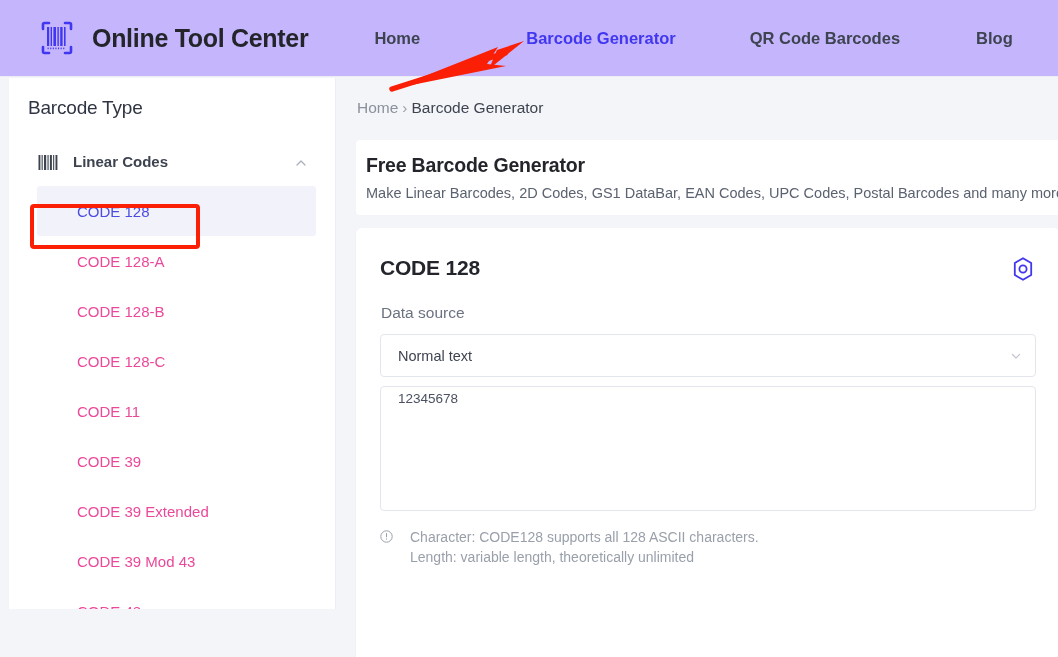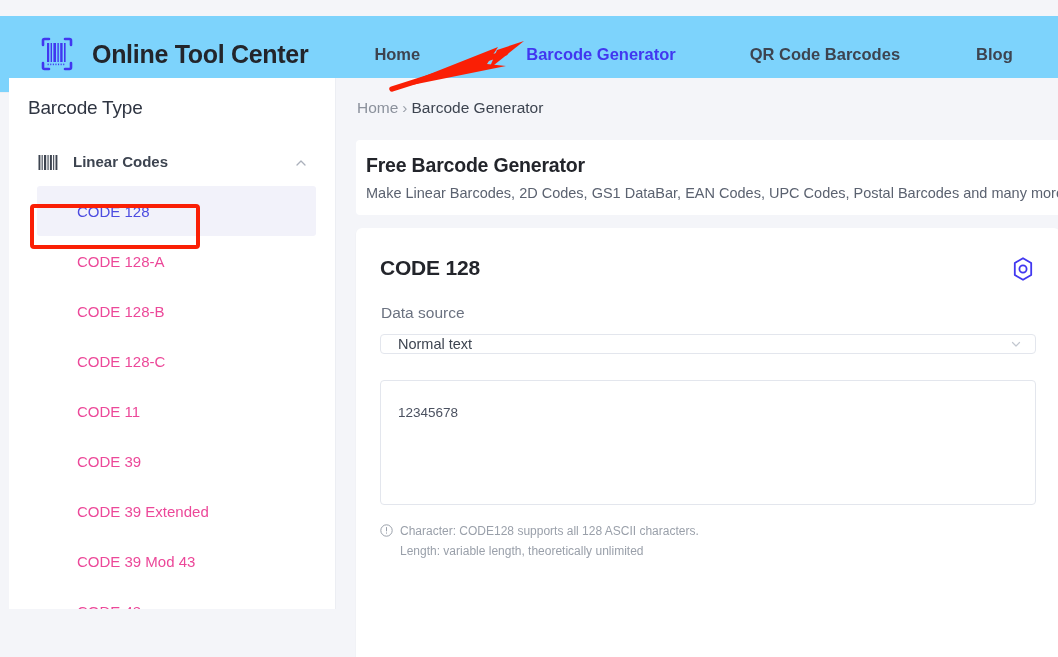--- a/index.html
+++ b/index.html
@@ -13,23 +13,23 @@
   body {
     font-family: "Liberation Sans", sans-serif;
     background: #f4f5f9;
     color: #2f3542;
     position: relative;
   }
 
   
   #topbar {
     position: absolute;
-    left: 0; top: 16px;
+    left: 0; top: 0;
     width: 1058px; height: 77px;
-    background: #7dd3fc;
+    background: #c4b5fd;
     border-bottom: 1px solid #eceef3;
     display: flex;
     align-items: center;
   }
 
   #brand {
     display: flex;
     align-items: center;
     margin-left: 34px;
     gap: 12px;
@@ -215,61 +215,61 @@
   }
 
   #field-label {
     margin: 22px 0 0 25px;
     font-size: 15.5px;
     color: #6b7280;
   }
 
   #source-select {
     margin: 12px 24px 0 24px;
-    height: 20px;
+    height: 43px;
     border: 1px solid #e3e6ed;
     border-radius: 4px;
     background: #ffffff;
     display: flex;
     align-items: center;
     padding: 0 12px 0 17px;
     cursor: pointer;
   }
   #source-value {
     font-size: 14.5px;
     color: #3d4450;
   }
   #select-chevron {
     margin-left: auto;
     width: 14px; height: 14px;
     display: block;
   }
 
   #data-textarea {
-    margin: 26px 24px 0 24px;
+    margin: 9px 24px 0 24px;
     height: 125px;
     border: 1px solid #e3e6ed;
     border-radius: 4px;
     background: #ffffff;
-    padding: 24px 12px 0 17px;
+    padding: 4px 12px 0 17px;
     font-family: "Liberation Sans", sans-serif;
     font-size: 13.5px;
     color: #4b5160;
     overflow: hidden;
     cursor: text;
   }
 
   #hint {
     margin: 16px 24px 0 24px;
     display: flex;
     align-items: flex-start;
     color: #9aa0aa;
   }
   #hint-icon { width: 13px; height: 13px; display: block; margin-top: 3px; flex: none; }
-  #hint-lines { margin-left: 7px; font-size: 12px; line-height: 20px; }
+  #hint-lines { margin-left: 17px; font-size: 14px; line-height: 20px; }
 
   
   #arrow-overlay {
     position: absolute;
     left: 0; top: 0;
     width: 1058px; height: 657px;
     pointer-events: none;
   }
 </style>
 </head>

